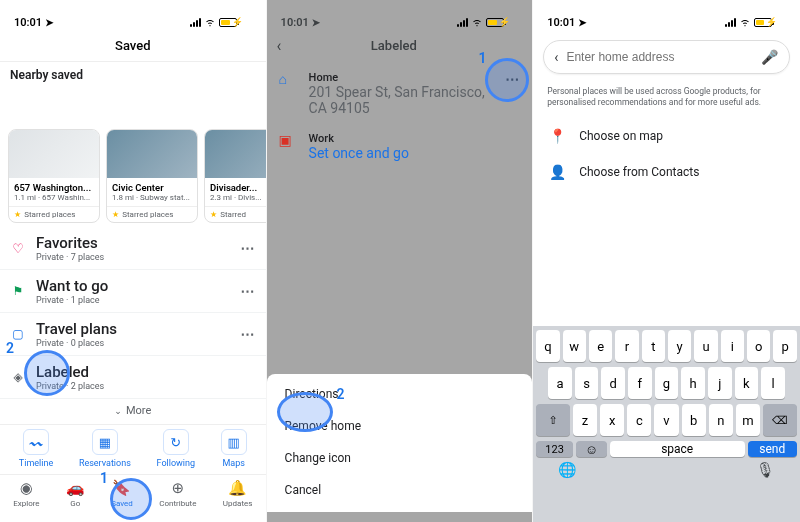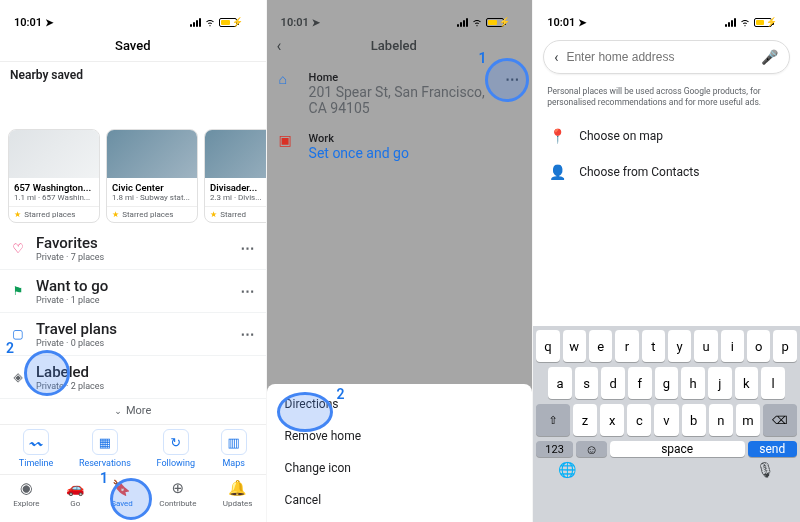--- a/index.html
+++ b/index.html
@@ -69,21 +69,21 @@
   .header2-title { flex:1; text-align:center; font-size:13px; font-weight:500; color:#3c4043; margin-left:-16px; }
   .lab-item { position:relative; z-index:2; display:flex; align-items:flex-start; padding:8px 12px; gap:12px; }
   .lab-icon { width:18px; font-size:14px; }
   .home-icon { color:#1a73e8; }
   .work-icon { color:#d93025; }
   .lab-text { flex:1; }
   .lab-title { font-size:11px; font-weight:500; color:#202124; }
   .lab-sub { font-size:14px; color:#5f6368; }
   .lab-sub.link { color:#1a73e8; }
   .lab-more { font-size:14px; font-weight:bold; color:#3c4043; letter-spacing:1px; }
-  .sheet { position:absolute; left:0; right:0; bottom:0; background:#fff; border-radius:8px 8px 0 0; z-index:5; padding:4px 0 6px; }
+  .sheet { position:absolute; left:0; right:0; bottom:10px; background:#fff; border-radius:8px 8px 0 0; z-index:5; padding:4px 0 6px; }
   .sheet-item { padding:9px 18px; font-size:12px; color:#202124; }
 
   
   .search-wrap { padding:8px 10px; }
   .searchbar { display:flex; align-items:center; border:1px solid #ddd; border-radius:20px; height:34px; padding:0 10px; gap:8px; box-shadow:0 1px 2px rgba(0,0,0,0.06);}
   .searchbar .chev { font-size:14px; color:#3c4043; }
   .searchbar input { flex:1; border:none; outline:none; font-size:12px; color:#5f6368; background:transparent; }
   .mic { font-size:14px; color:#3c4043; }
   .disclaimer { font-size:8.5px; color:#5f6368; padding:4px 14px 10px; line-height:1.3; }
   .opt-item { display:flex; align-items:center; gap:14px; padding:10px 16px; font-size:12px; color:#202124; }

